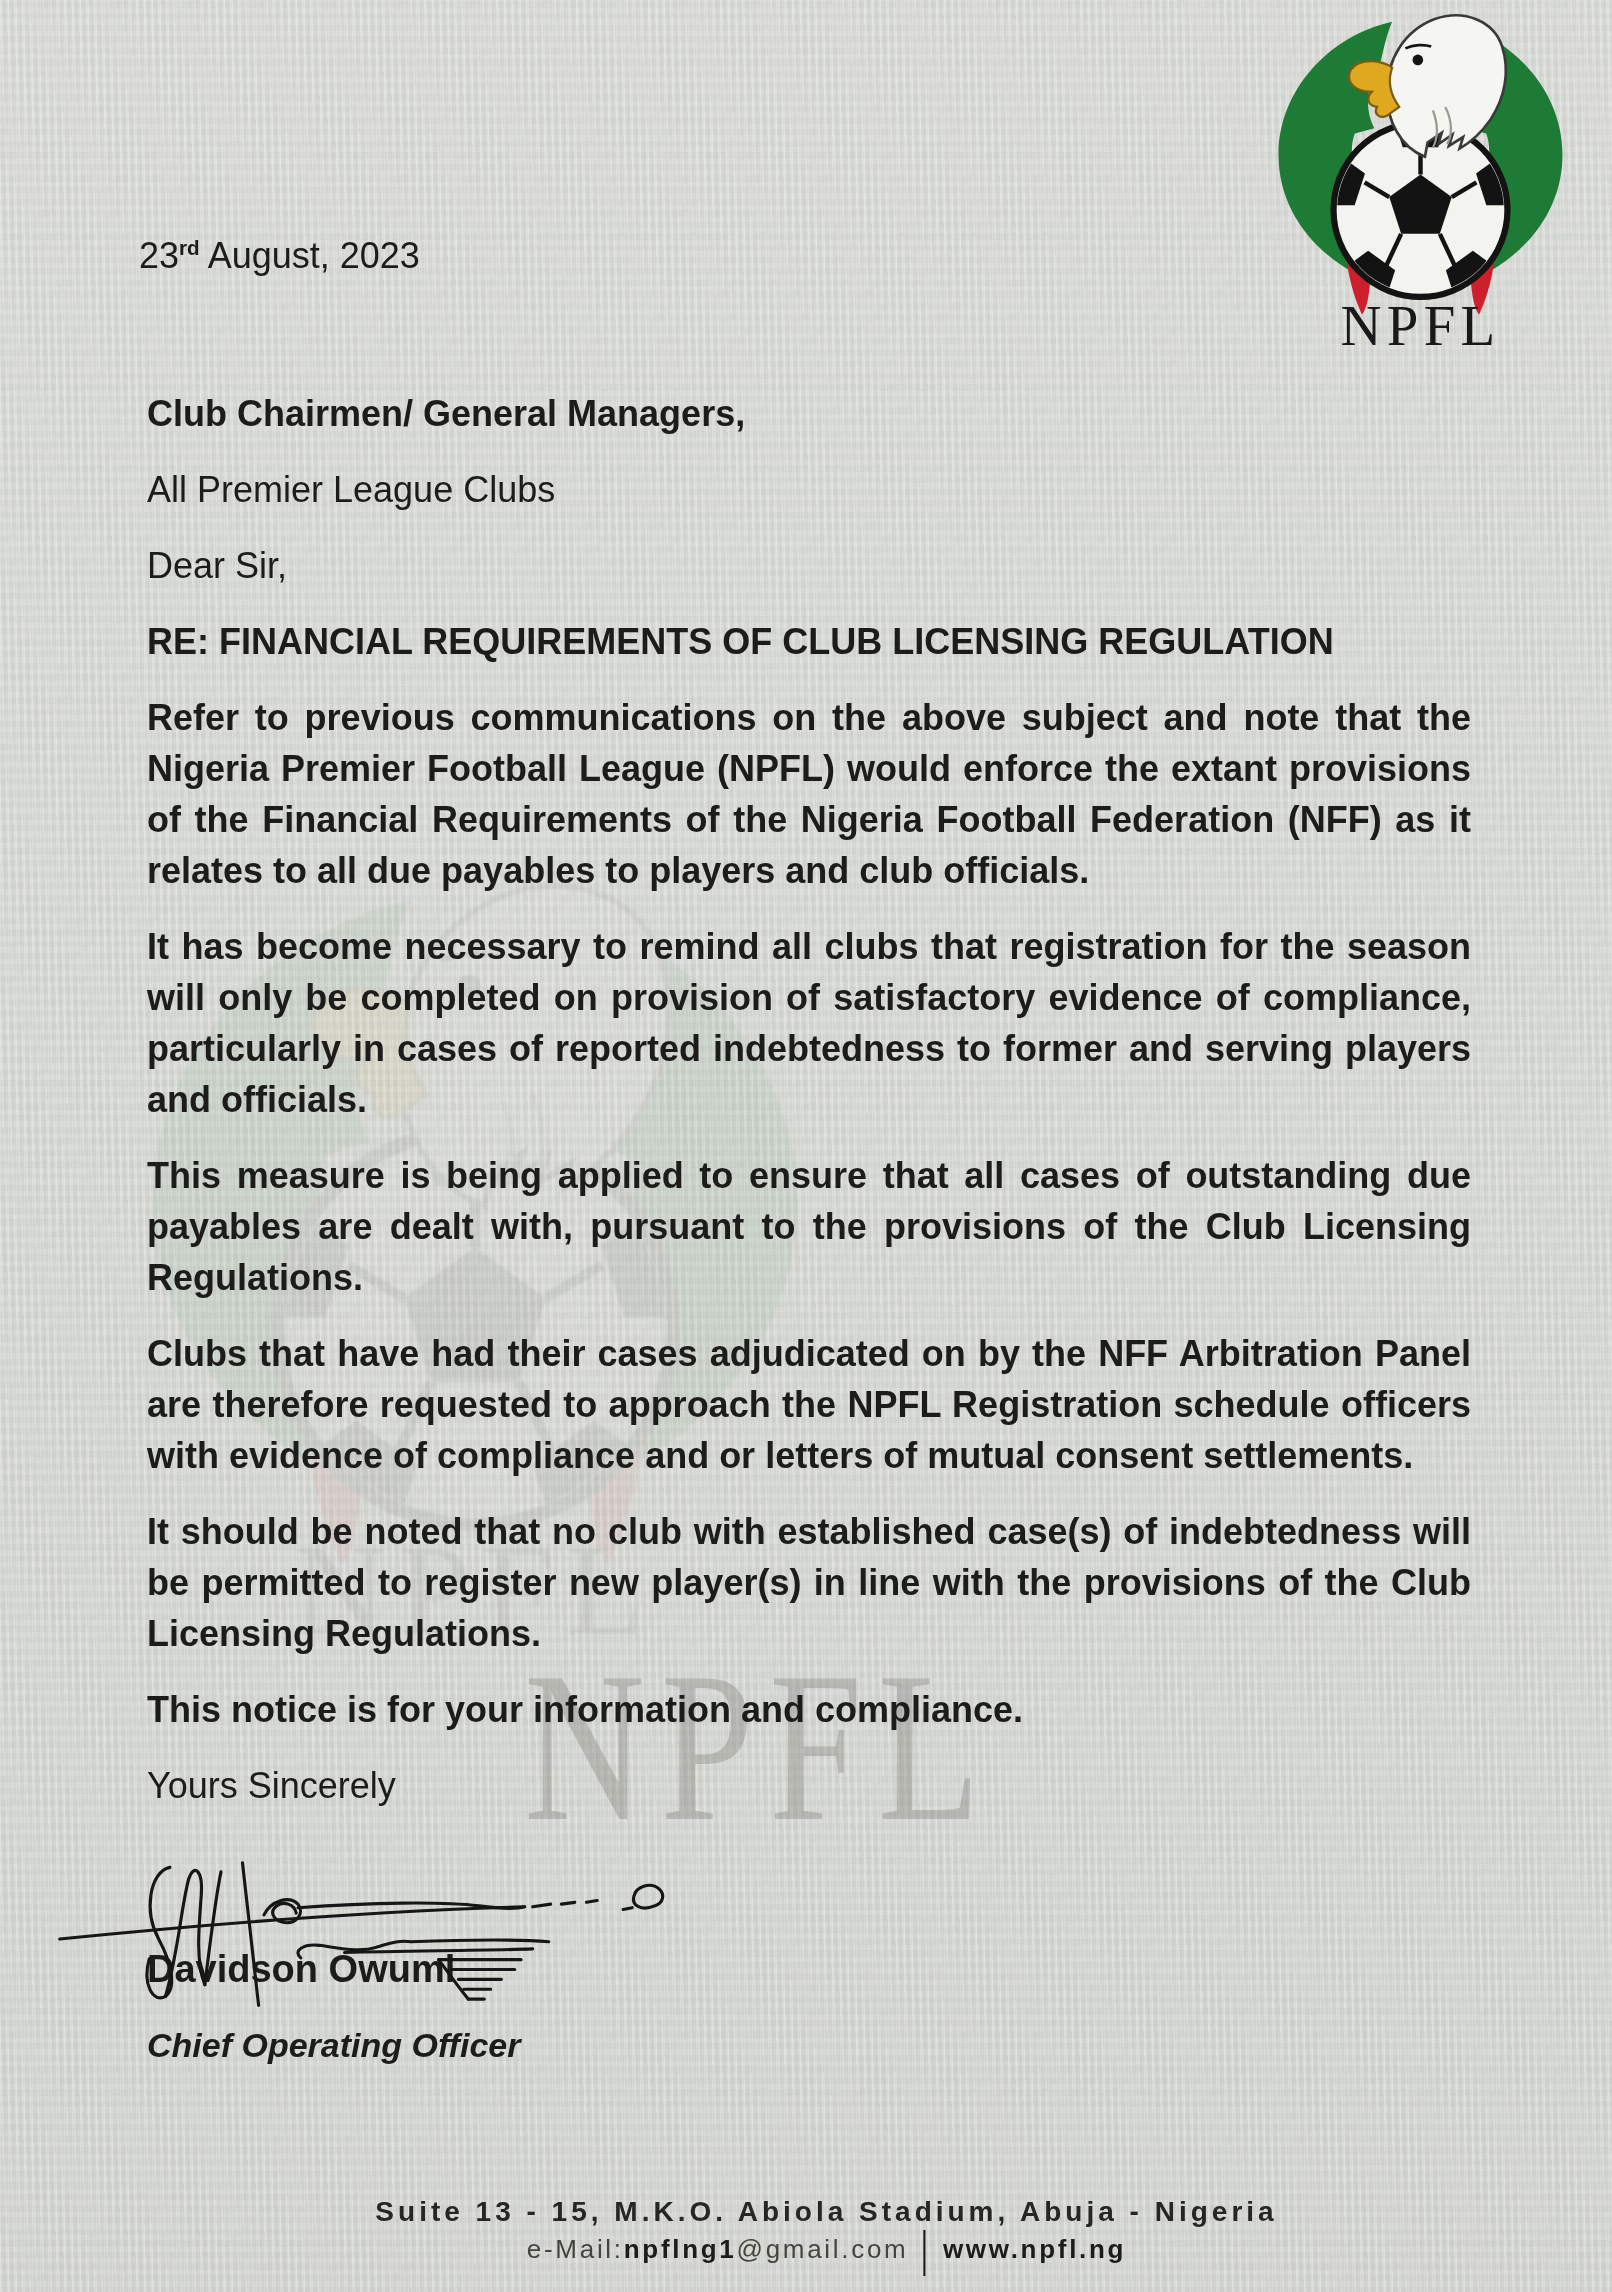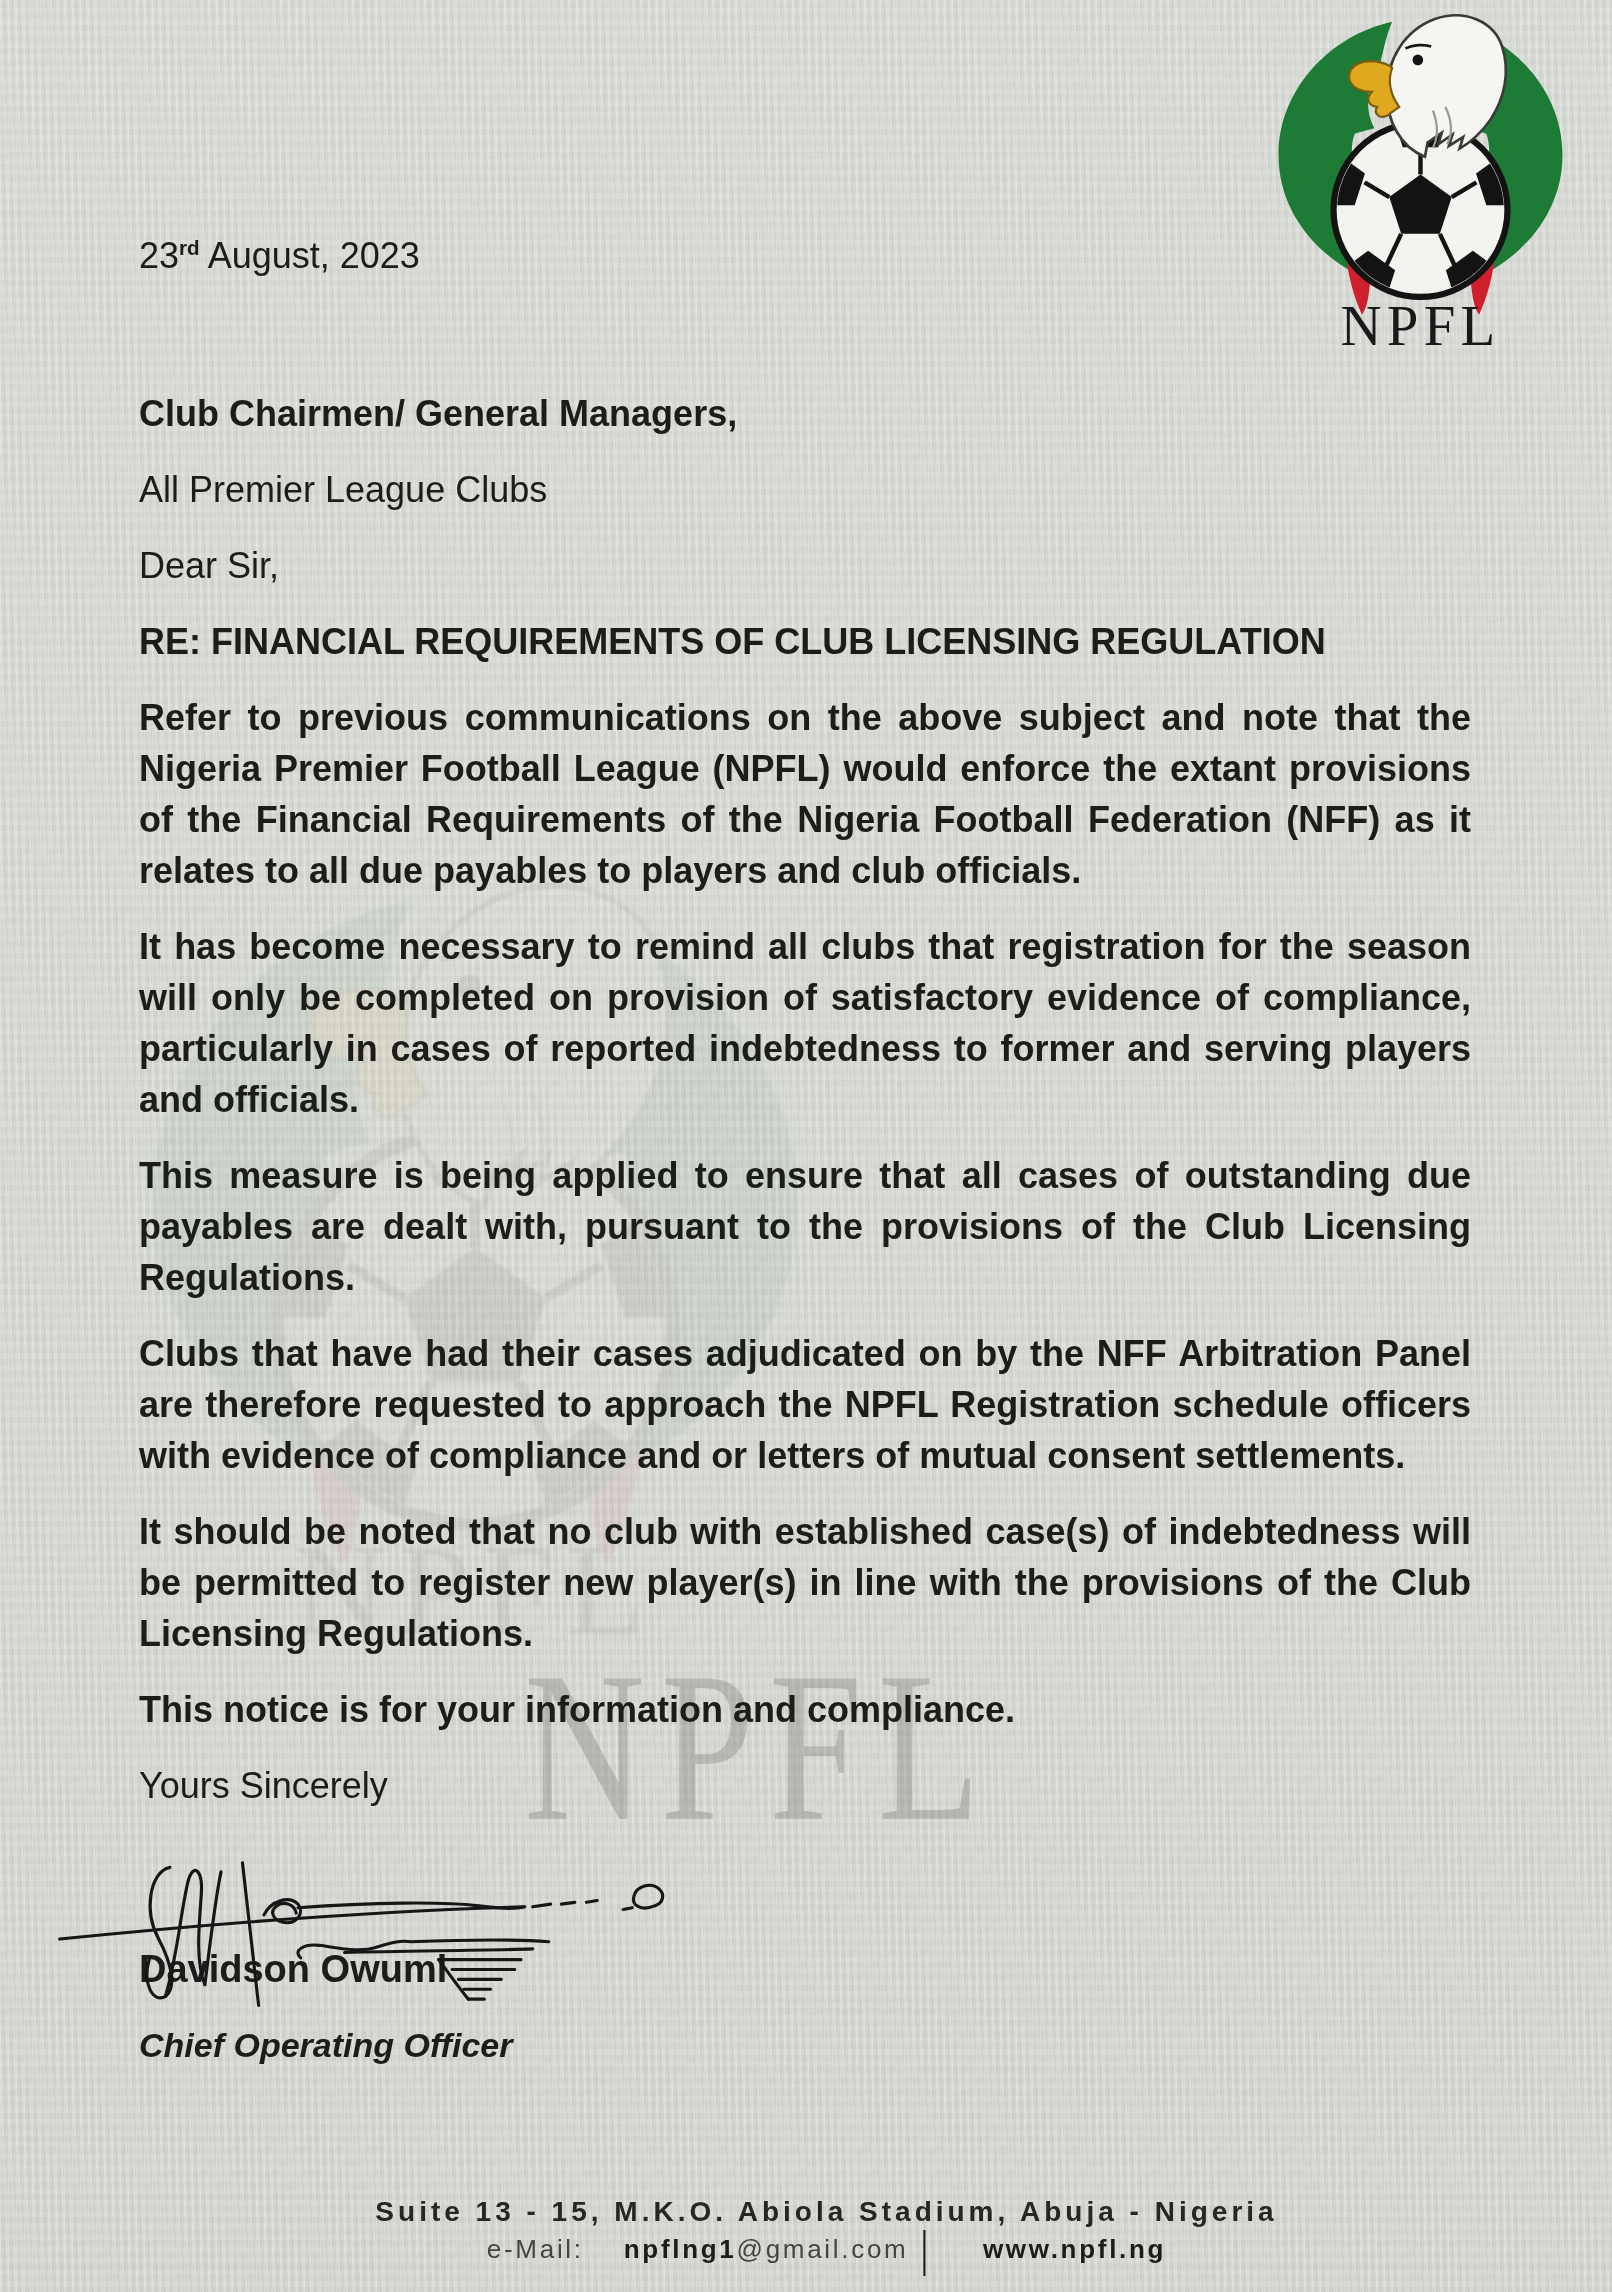--- a/index.html
+++ b/index.html
@@ -21,31 +21,31 @@
   
   .logo-watermark{position:absolute;left:72px;top:860px;width:806px;height:806px;opacity:.055;filter:blur(0.9px);pointer-events:none;}
   .watermark-text{
     position:absolute;left:524px;top:1639px;pointer-events:none;
     font-family:"Liberation Serif",serif;font-size:215px;line-height:1;
     letter-spacing:19.7px;color:rgba(100,102,92,.28);
     transform:scaleX(.78);transform-origin:left top;
   }
   
   .content{position:absolute;left:139px;top:388px;width:1332px;font-size:36px;line-height:51px;}
-  .content p{margin:0 0 25px 0;}
+  .content p{margin:0 0 25px 8px;}
   .bold{font-weight:bold;}
   .para{text-align:justify;font-weight:bold;}
   .sig-name{font-weight:bold;font-size:38px;margin-top:133px !important;line-height:51px;}
   .sig-title{font-weight:bold;font-style:italic;font-size:34px;line-height:51px;}
   .signature{position:absolute;left:49px;top:1852px;width:627px;height:175px;pointer-events:none;}
   
   .footer{position:absolute;left:0;right:0;top:2196px;text-align:center;padding-left:40px;}
   .footer-line1{font-size:28px;font-weight:bold;letter-spacing:4px;color:#26262 4;color:#262624;}
   .footer-line2{font-size:26px;letter-spacing:2.7px;margin-top:6.3px;color:#45453f;}
-  .footer-line2 .seg-bold{font-weight:bold;color:#1c1c1a;margin-left:40px;}
+  .footer-line2 .seg-bold{font-weight:bold;color:#1c1c1a;}
   .sep{display:inline-block;transform:scaleY(1.9);margin:0 12.5px;font-weight:400;color:#1c1c1a;}
 </style>
 </head>
 <body>
 
 <div class="page">
 
   <svg class="logo" viewBox="0 0 400 400" aria-hidden="true">
     <g id="npfl-emblem">
 

